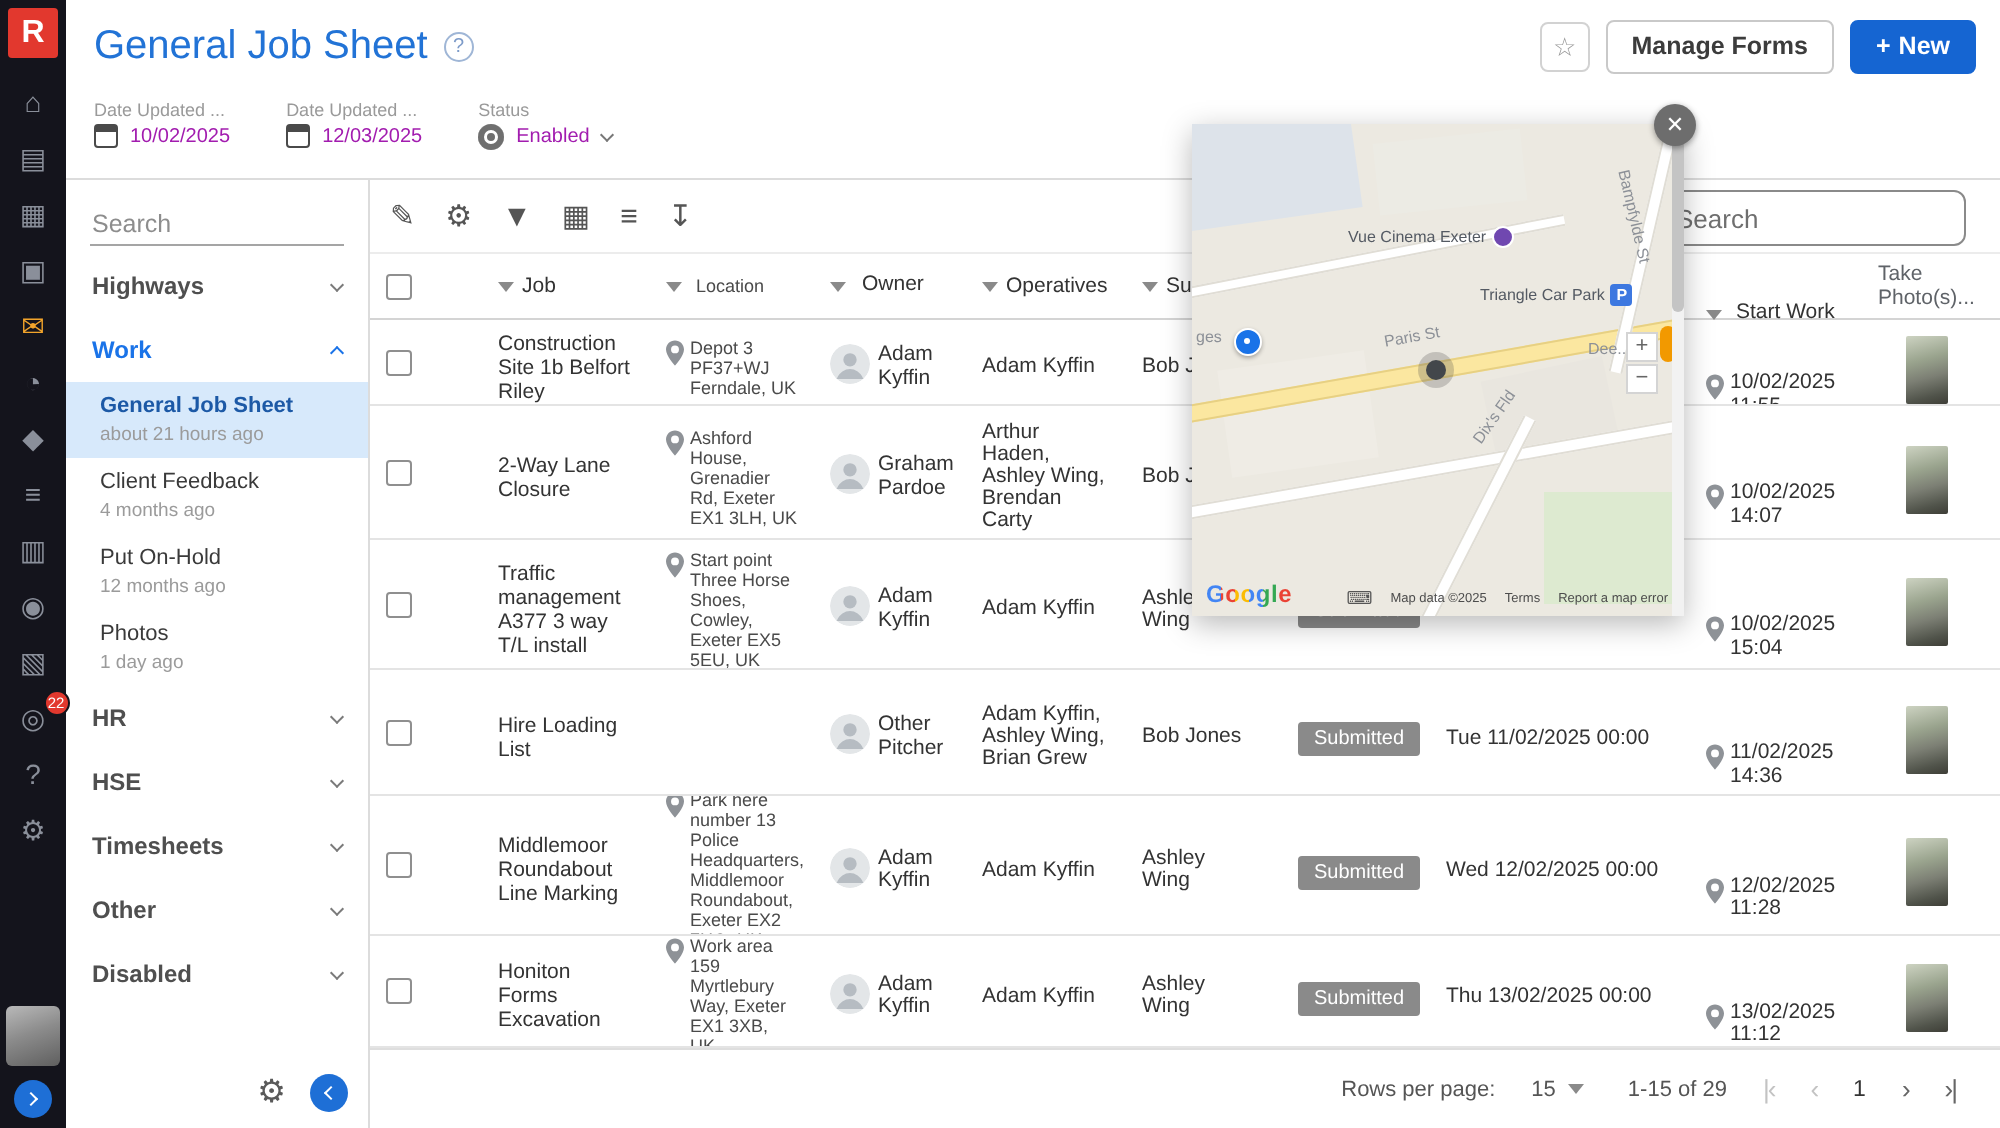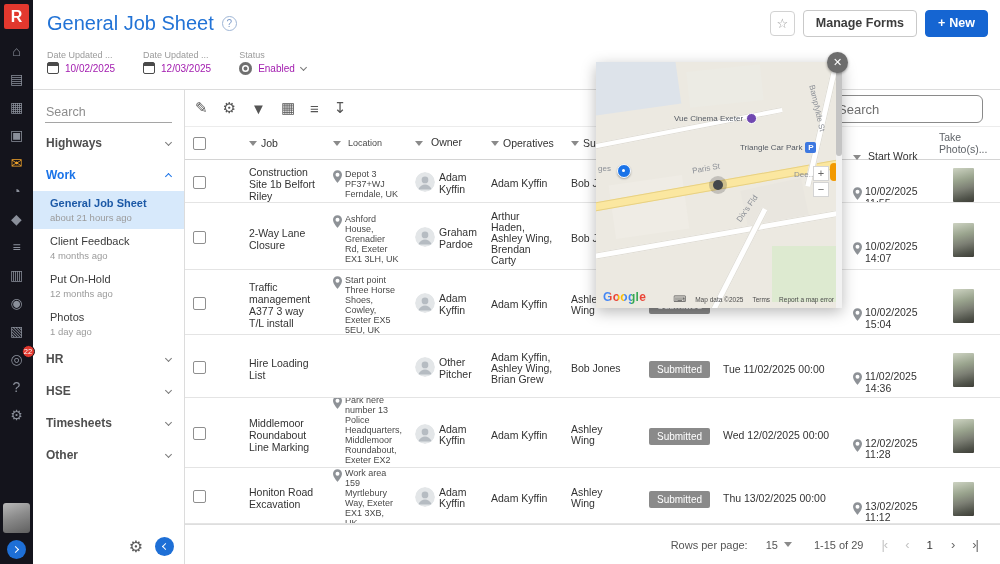--- a/index.html
+++ b/index.html
@@ -281,20 +281,24 @@
         <span class="chev chev-down"></span>
       </div>
       <div class="sb-section">
         <span class="lbl">Timesheets</span>
         <span class="chev chev-down"></span>
       </div>
       <div class="sb-section">
         <span class="lbl">Other</span>
         <span class="chev chev-down"></span>
       </div>
+      <div class="sb-section">
+        <span class="lbl">Disabled</span>
+        <span class="chev chev-down"></span>
+      </div>
     </nav>
     <div class="sb-footer">
       <span class="sb-gear">⚙</span>
       <div class="fab">
           <span class="chev chev-left"></span>
         </div>
     </div>
   </aside>
 
   <main class="main">
@@ -503,21 +507,21 @@
             </svg>
             <span>12/02/2025 11:28</span>
           </div>
         <div class="col c-photo">
             <div class="thumb"></div>
           </div>
       </div>
 
       <div class="trow">
         <div class="col c-sel"><span class="cb"></span></div>
-        <div class="col c-job">Honiton Road Excavation</div>
+        <div class="col c-job">Honiton Forms Excavation</div>
         <div class="col c-loc">
             <svg width="9" height="13" viewBox="0 0 10 14">
               <path d="M5 0C2.2 0 0 2.2 0 5c0 3.7 5 9 5 9s5-5.3 5-9C10 2.2 7.8 0 5 0zm0 7.2A2.2 2.2 0 115 2.8a2.2 2.2 0 010 4.4z" fill="#8e9297"></path>
             </svg>
             <span>Work area 159 Myrtlebury Way, Exeter EX1 3XB, UK</span>
           </div>
         <div class="col c-owner">
             <span class="avatar"><svg width="20" height="20" viewBox="0 0 24 24">
                 <circle cx="12" cy="12" r="12" fill="#e3e6e8"></circle>
                 <circle cx="12" cy="9.5" r="4" fill="#b6bcc2"></circle>

